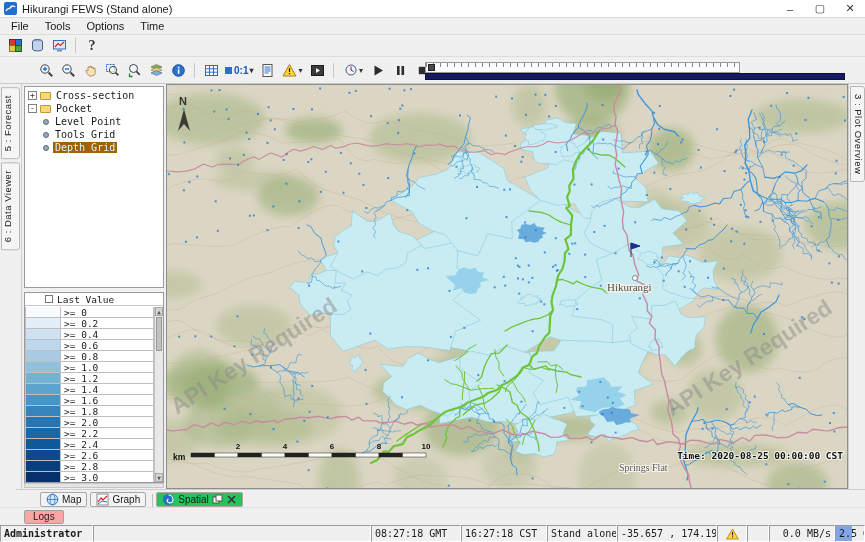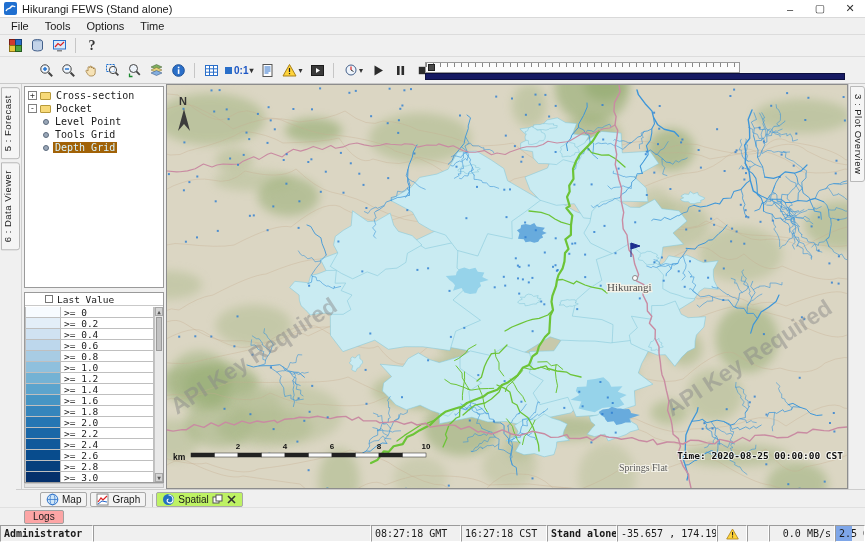--- a/index.html
+++ b/index.html
@@ -64,21 +64,21 @@
   .lsthumb{margin:1px;height:34px;background:#c2c2c2;border:1px solid #9a9a9a;}
   .hscroll{position:absolute;left:2px;bottom:1px;width:140px;height:5px;background:#e4e4e4;border:1px solid #c6c6c6;}
 
   .map{position:absolute;left:166px;top:0;width:682px;height:405px;border:1px solid #8d8d8d;background:#dbd6c3;overflow:hidden;}
   .map svg{display:block;}
   .wm{font-family:"Liberation Sans",sans-serif;font-size:23px;font-weight:bold;}
 
   
   .tabsbar{position:absolute;top:489px;left:16px;right:0;height:18px;background:#f0f0f0;border-top:1px solid #cdcdcd;display:flex;align-items:flex-end;padding-left:24px;}
   .btab{display:flex;align-items:center;gap:3px;height:15px;padding:0 5px;margin-right:3px;border:1px solid #a8a8a8;background:#f3f3f3;border-radius:2px;font-size:10px;}
-  .btab.active{background:#bef264;}
+  .btab.active{background:#22c55e;}
   .tabsep{width:1px;height:13px;background:#bbb;margin:0 3px;}
   .logsrow{position:absolute;top:507px;left:0;right:0;height:18px;background:#f0f0f0;display:flex;align-items:center;padding-left:24px;border-top:1px solid #e0e0e0;}
   .logsbtn{height:14px;padding:0 8px;border:1px solid #a0a0a0;background:#fca5a5;border-radius:2px;font-size:10px;display:flex;align-items:center;}
 
   .statusbar{position:absolute;top:525px;left:0;right:0;height:17px;background:#f0f0f0;display:flex;font-family:"DejaVu Sans Mono",monospace;font-size:10px;}
   .scell{border:1px solid;border-color:#9b9b9b #ffffff #ffffff #9b9b9b;padding:1px 3px;white-space:nowrap;overflow:hidden;display:flex;align-items:center;}
   .scell.mem{background:linear-gradient(90deg,#7ea6e8 0 58%,#eeeeee 58%);}
 </style>
 </head>
 <body>
@@ -1029,21 +1029,21 @@
 
 <div class="logsrow">
   <span class="logsbtn">Logs</span>
 </div>
 
 <div class="statusbar">
   <span class="scell" style="width:93px;font-weight:bold;">Administrator</span>
   <span class="scell" style="flex:1;"></span>
   <span class="scell" style="width:90px;">08:27:18 GMT</span>
   <span class="scell" style="width:86px;">16:27:18 CST</span>
-  <span class="scell" style="width:70px;font-weight:bold;">Stand alone</span>
+  <span class="scell" style="width:70px;">Stand alone</span>
   <span class="scell" style="width:100px;">-35.657 , 174.199</span>
   <span class="scell" style="width:30px;justify-content:center;">
     <svg width="13" height="12">
       <path d="M6.5 1 12.3 11 H0.7z" fill="#ffd43a" stroke="#a8801a" stroke-width=".8"></path>
       <rect x="6" y="4" width="1.1" height="3.4" fill="#222"></rect>
       <rect x="6" y="8.4" width="1.1" height="1.1" fill="#222"></rect>
     </svg>
   </span>
   <span class="scell" style="width:22px;"></span>
   <span class="scell" style="width:66px;justify-content:flex-end;">0.0 MB/s</span>

